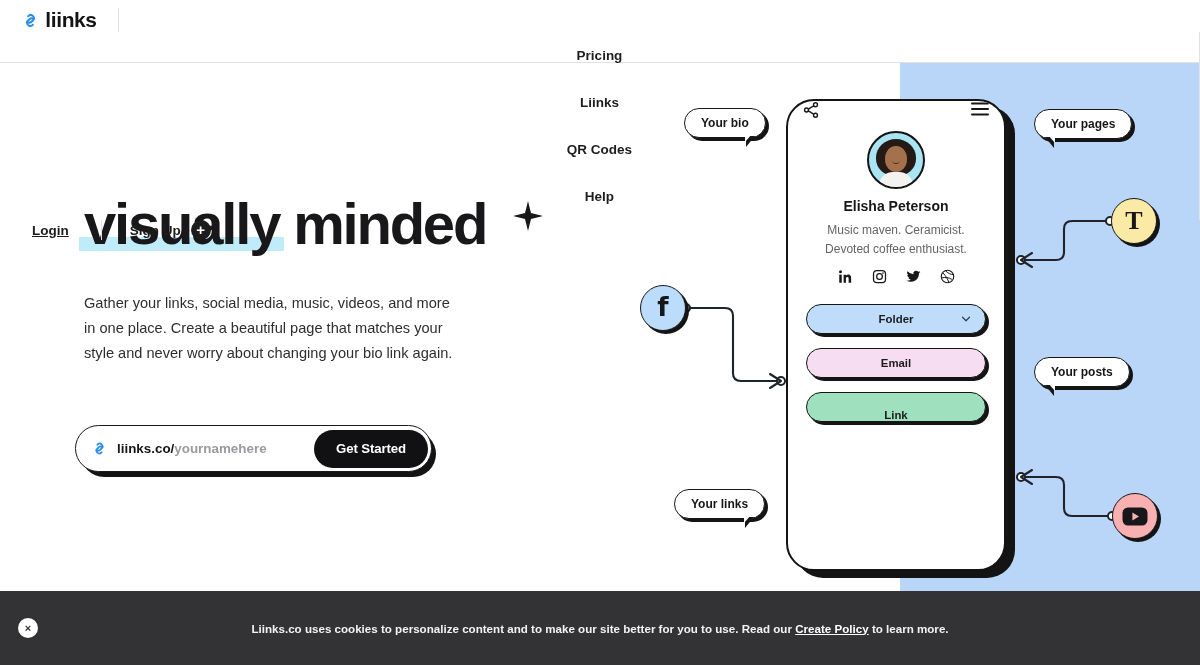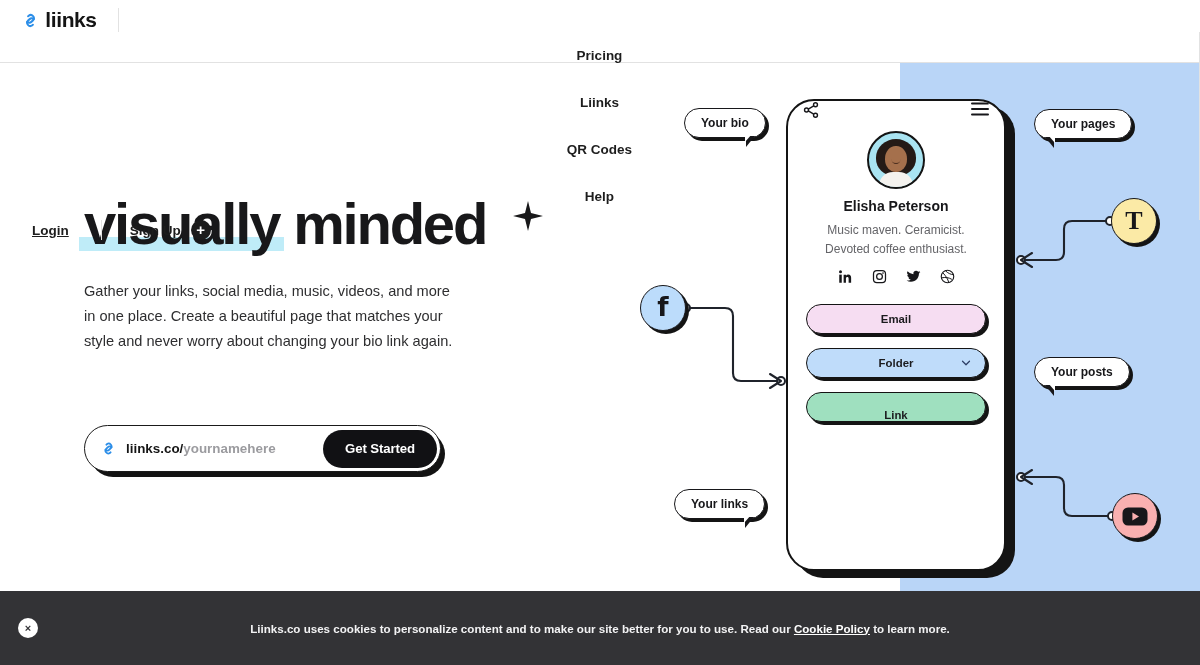--- a/index.html
+++ b/index.html
@@ -76,27 +76,27 @@
   .headline .line2 { position: relative; display:block; margin-top: 4px; white-space: nowrap;}
   .hl-word { position: relative; display: inline-block; }
   .hl-word::after {
     content: ""; position: absolute;
     left: -5px; right: -5px; bottom: 2px; height: 14px;
     background: #bfecf8; z-index: -1;
   }
   .sparkle { display:inline-block; vertical-align: 12px; margin-left: 12px; }
 
   .subcopy {
-    margin-top: 26px;
+    margin-top: 38px;
     font-size: 14.6px; line-height: 1.72; color: #2e2e30;
     max-width: 372px;
   }
 
   
-  .url-wrap { position: absolute; left: 84px; top: 425px; z-index: 20; }
+  .url-wrap { position: absolute; left: 75px; top: 425px; z-index: 20; }
   .url-shadow {
     position:absolute; left: 6px; top: 6px;
     width: 355px; height: 46px; border-radius: 999px;
     background: #131313;
   }
   .url-bar {
     position: relative;
     width: 357px; height: 47px;
     background: #fff;
     border: 1.6px solid #1a1a1a;
@@ -436,47 +436,47 @@
           <path d="M2.2 14.2c6-1.3 12.2-.6 16.8 2.4" fill="none" stroke="#17171a" stroke-width="1.6"></path>
           <path d="M8.5 2.6c4 4.1 8.9 6.3 13.3 6.6" fill="none" stroke="#17171a" stroke-width="1.6"></path>
         </svg>
       </span>
     </div>
 
     <div class="p-links">
 
       <div class="lnk-wrap">
         <div class="lnk-shadow"></div>
-        <div class="lnk" id="lnk0" style="background: rgb(246, 221, 242);">
-          <span>Email</span>
-        </div>
-      </div>
-
-      <div class="lnk-wrap">
-        <div class="lnk-shadow"></div>
         <div class="lnk" id="lnk1" style="background: rgb(191, 220, 250);">
           <span>Folder</span>
           <svg class="chev" width="12" height="12" viewBox="0 0 24 24">
             <path d="M5 8.5 L12 15.5 L19 8.5" fill="none" stroke="#2c3c63" stroke-width="2.4" stroke-linecap="round" stroke-linejoin="round"></path>
           </svg>
         </div>
       </div>
 
       <div class="lnk-wrap">
         <div class="lnk-shadow"></div>
+        <div class="lnk" id="lnk0" style="background: rgb(246, 221, 242);">
+          <span>Email</span>
+        </div>
+      </div>
+
+      <div class="lnk-wrap">
+        <div class="lnk-shadow"></div>
         <div class="lnk" id="lnk2" style="background: rgb(159, 224, 191); align-items: flex-end;">
           <span>Link</span>
         </div>
       </div>
 
 
 
     </div>
   </div>
 
   <div class="cookie" style="background: rgb(51, 51, 54);">
     <button class="cookie-close">×</button>
     <div class="cookie-text">
-      <span>Liinks.co uses cookies to personalize content and to make our site better for you to use. Read our </span><a>Cookie Policy</a><span> to learn more.</span>
+      <span>Liinks.co uses cookies to personalize content and to make our site better for you to use. Read our </span><a>Create Policy</a><span> to learn more.</span>
     </div>
   </div>
 
 </div>
 
 </body></html>

